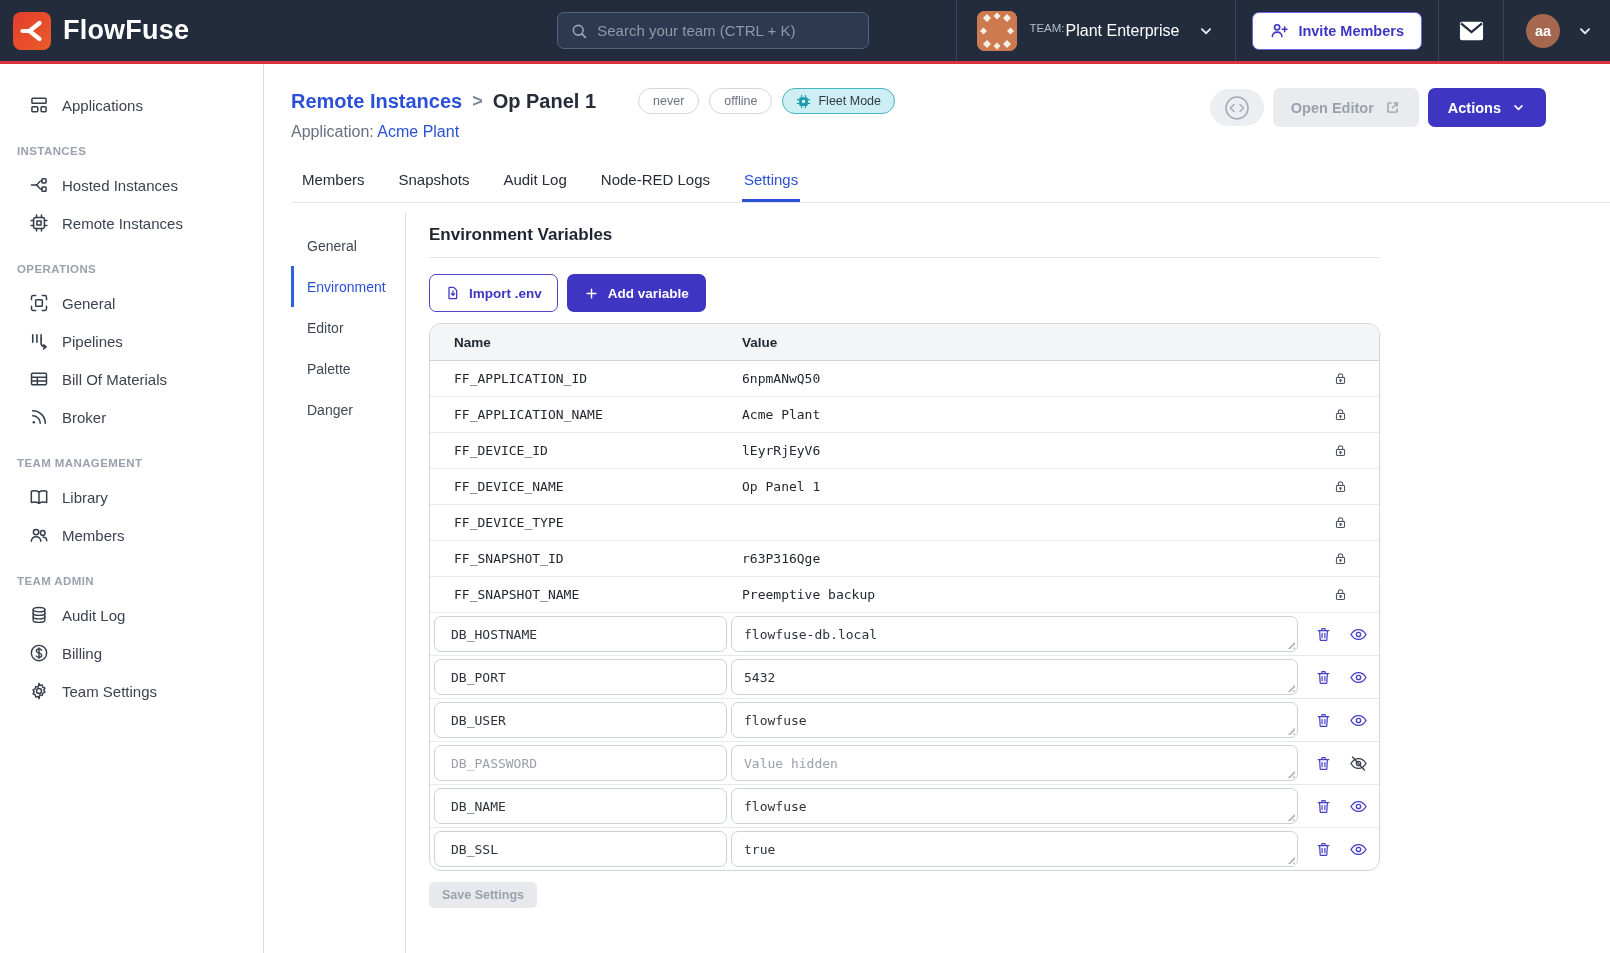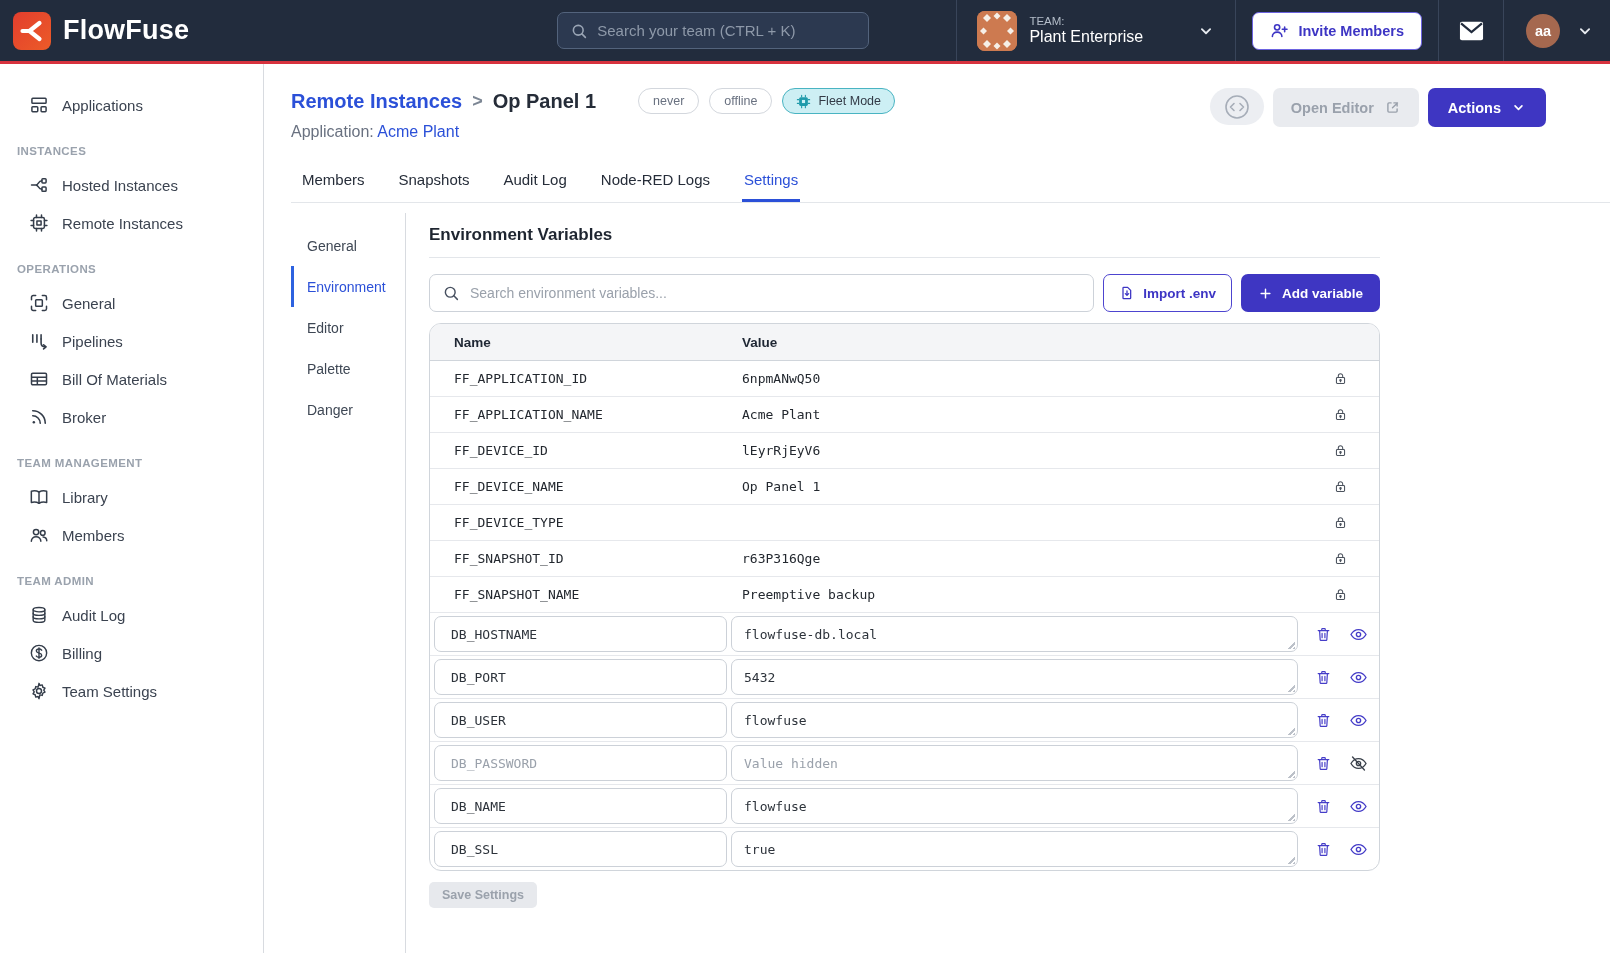--- a/index.html
+++ b/index.html
@@ -17,21 +17,21 @@
   .nav-center { flex:1; display:flex; align-items:center; justify-content:center; }
   .nav-search { width:312px; height:37px; background:#2c3950; border:1px solid #53637c;
     border-radius:7px; display:flex; align-items:center; gap:9px; padding:0 12px; }
   .nav-search input { flex:1; background:transparent; border:none; outline:none;
     font-size:15px; color:#cfd6e0; font-family:"Liberation Sans",sans-serif; }
   .nav-search input::placeholder { color:#8e99a9; }
   .nav-right { display:flex; align-items:stretch; }
   .nav-sep { width:1px; background:#39455a; }
   .nav-team { width:278px; display:flex; align-items:center; gap:12px; padding:0 20px; }
   .team-avatar { width:40px; height:40px; border-radius:8px; background:#cd7a50; flex-shrink:0; }
-  .team-meta { display:flex; flex-direction:column; gap:1px; }
+  .team-meta { display:flex; flex-direction:row; gap:1px; }
   .team-label { font-size:11.5px; color:#b4bdc9; }
   .team-name { font-size:16px; color:#fff; }
   .team-chevron { margin-left:auto; color:#e7ebf0; }
   .nav-invite { display:flex; align-items:center; padding:0 16px; }
   .invite-btn { height:38px; border-radius:7px; background:#fff; border:1px solid #6c63e0;
     color:#3d35c4; font-weight:700; font-size:14.5px; display:flex; align-items:center;
     gap:9px; padding:0 17px; cursor:pointer; font-family:inherit; }
   .nav-mail { width:64px; display:flex; align-items:center; justify-content:center; }
   .nav-user { display:flex; align-items:center; gap:16px; padding:0 16px 0 22px; }
   .user-avatar { width:34px; height:34px; border-radius:50%; background:#a5684f; color:#fff;
@@ -54,21 +54,21 @@
   .bc-row { display:flex; align-items:center; gap:10px; }
   .bc-link { color:#2b50d8; font-size:20px; font-weight:700; cursor:pointer; }
   .bc-sep { color:#7c8694; font-size:18px; font-weight:600; }
   .bc-title { color:#252c38; font-size:20px; font-weight:700; }
   .badges { display:flex; gap:10px; margin-left:32px; align-items:center; }
   .badge { height:26px; padding:0 14px; border-radius:14px; border:1px solid #d3d7dd;
     color:#697180; font-size:12.5px; display:flex; align-items:center; background:#fff; }
   .badge-fleet { background:#cdeff4; border-color:#49b4c2; color:#323a46; gap:7px; padding:0 13px; }
   .app-row { margin-top:9px; font-size:16px; color:#697180; }
   .app-link { color:#2b50d8; cursor:pointer; }
-  .header-actions { margin-left:auto; display:flex; gap:9px; }
+  .header-actions { margin-left:auto; display:flex; align-items:center; gap:9px; }
   .btn-code { width:54px; height:37px; border-radius:19px; background:#eceef2; border:none;
     display:flex; align-items:center; justify-content:center; color:#a6adb8; }
   .btn-openeditor { height:39px; border-radius:7px; background:#e9ebef; border:none;
     color:#9aa1ac; font-weight:700; font-size:14.5px; display:flex; align-items:center;
     gap:10px; padding:0 18px; font-family:inherit; }
   .btn-actions { height:39px; border-radius:7px; background:#3e36c2; border:none; color:#fff;
     font-weight:700; font-size:14.5px; display:flex; align-items:center; gap:10px;
     padding:0 20px; cursor:pointer; font-family:inherit; }
 
   .tabs { display:flex; gap:30px; margin-top:20px; border-bottom:1px solid #e3e6ea;
@@ -419,29 +419,20 @@
         <div class="snav-item active">Environment</div>
         <div class="snav-item">Editor</div>
         <div class="snav-item">Palette</div>
         <div class="snav-item">Danger</div>
       </div>
 
       <div class="settings-content">
         <div class="env-title">Environment Variables</div>
 
         <div class="env-controls">
-          <div class="env-search">
-            <span class="sicon">
-              <svg width="18" height="18" viewBox="0 0 24 24" fill="none" stroke="currentColor" stroke-width="1.9" stroke-linecap="round">
-                <circle cx="11" cy="11" r="6.5"></circle>
-                  <path d="M15.8 15.8 20.5 20.5"></path>
-              </svg>
-            </span>
-            <input type="text" placeholder="Search environment variables..." style="">
-          </div>
           <button class="btn-import">
             <span>
               <svg width="16" height="16" viewBox="0 0 24 24" fill="none" stroke="currentColor" stroke-width="1.9" stroke-linecap="round" stroke-linejoin="round">
                 <path d="M7 3.5h6l4.5 4.5v11.5a1 1 0 0 1-1 1h-9.5a1 1 0 0 1-1-1v-15a1 1 0 0 1 1-1z"></path>
                 <path d="M12 9v6M9.5 13 12 15.5 14.5 13"></path>
               </svg>
             </span>
             <span>Import .env</span>
           </button>
           <button class="btn-add">

